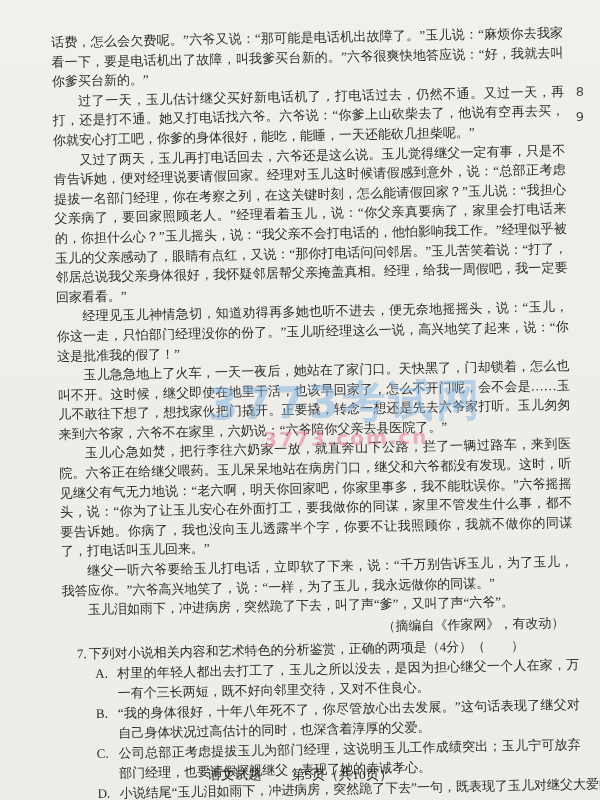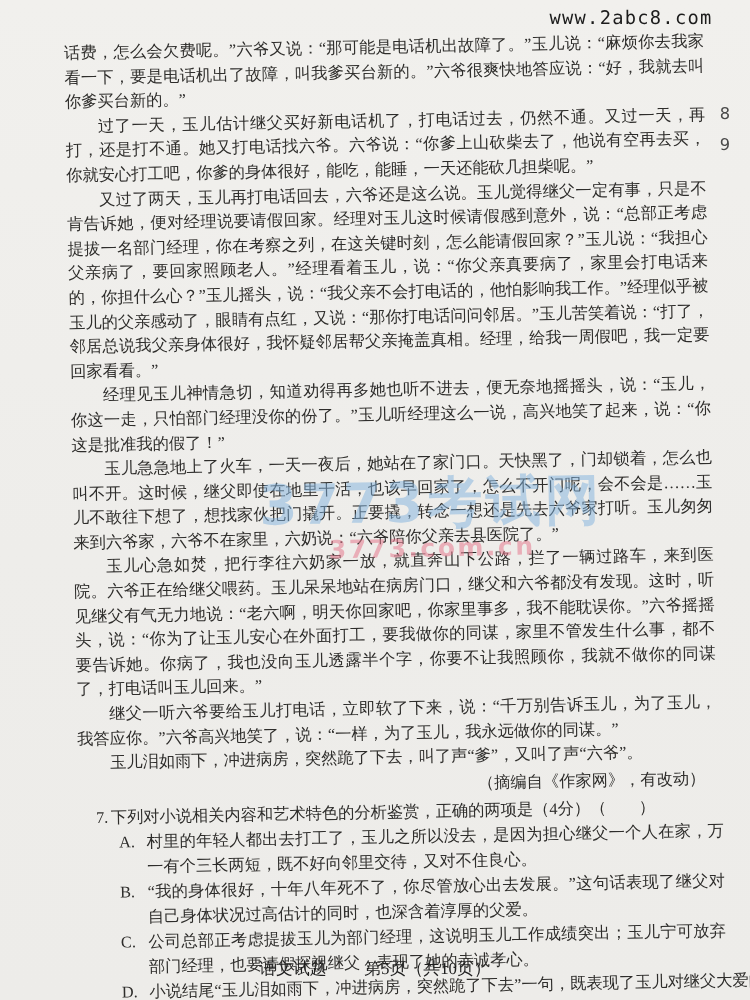--- a/index.html
+++ b/index.html
@@ -73,21 +73,20 @@
     text-align:center;
     font-size:13.5px;color:#1e1e1e;
   }
   .footer .doc-title{margin-right:30px;}
 </style>
 </head>
 <body>
 
 <div class="page">
 
-  <div class="site-watermark">www.2abc8.com</div>
 
   <div class="edge-num n1">8</div>
   <div class="edge-num n2">9</div>
 
   <div class="tilt">
 
     <div class="passage">
       <p class="noindent">话费，怎么会欠费呢。”六爷又说：“那可能是电话机出故障了。”玉儿说：“麻烦你去我家看一下，要是电话机出了故障，叫我爹买台新的。”六爷很爽快地答应说：“好，我就去叫你爹买台新的。”</p>
       <p>过了一天，玉儿估计继父买好新电话机了，打电话过去，仍然不通。又过一天，再打，还是打不通。她又打电话找六爷。六爷说：“你爹上山砍柴去了，他说有空再去买，你就安心打工吧，你爹的身体很好，能吃，能睡，一天还能砍几担柴呢。”</p>
       <p>又过了两天，玉儿再打电话回去，六爷还是这么说。玉儿觉得继父一定有事，只是不肯告诉她，便对经理说要请假回家。经理对玉儿这时候请假感到意外，说：“总部正考虑提拔一名部门经理，你在考察之列，在这关键时刻，怎么能请假回家？”玉儿说：“我担心父亲病了，要回家照顾老人。”经理看着玉儿，说：“你父亲真要病了，家里会打电话来的，你担什么心？”玉儿摇头，说：“我父亲不会打电话的，他怕影响我工作。”经理似乎被玉儿的父亲感动了，眼睛有点红，又说：“那你打电话问问邻居。”玉儿苦笑着说：“打了，邻居总说我父亲身体很好，我怀疑邻居帮父亲掩盖真相。经理，给我一周假吧，我一定要回家看看。”</p>

